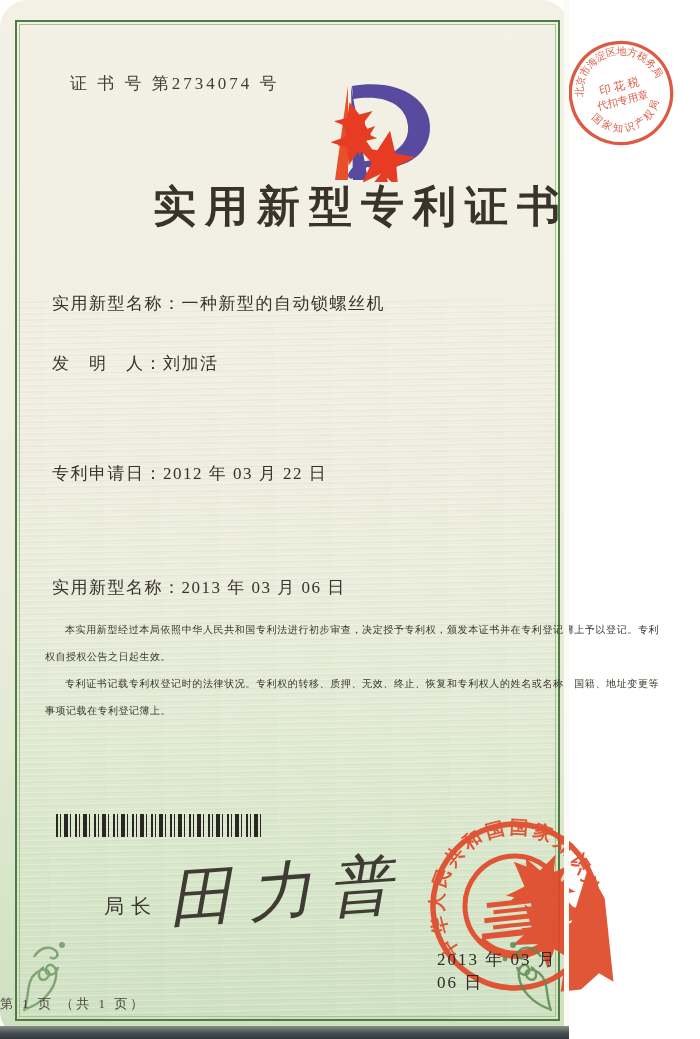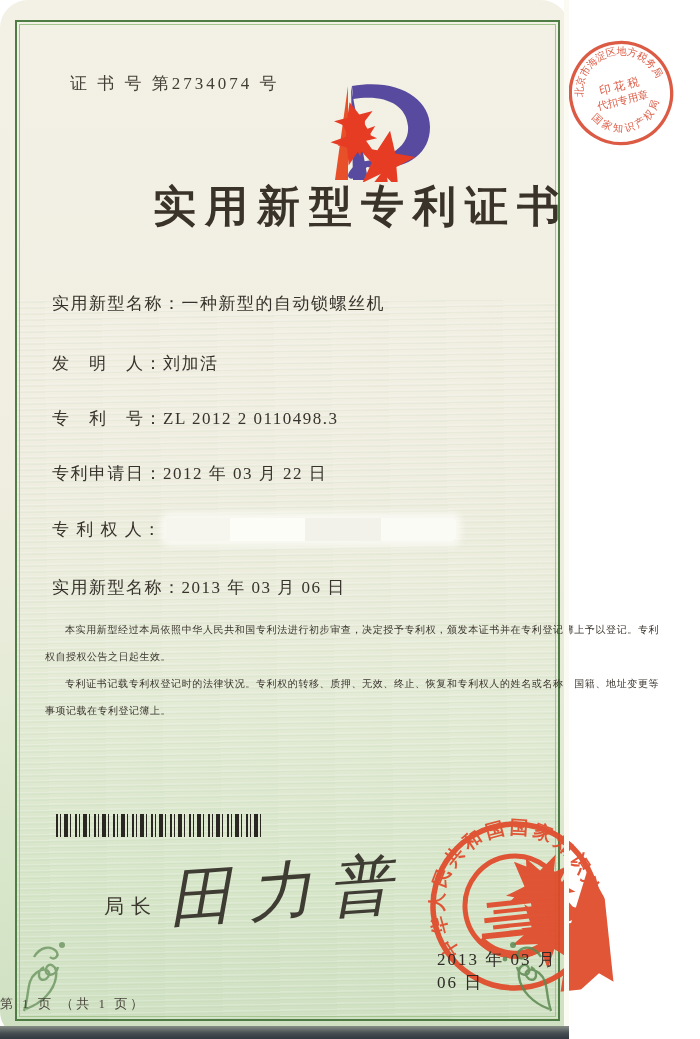--- a/index.html
+++ b/index.html
@@ -105,28 +105,22 @@
   </svg>
 
   <div class="title">实用新型专利证书</div>
 
   <div class="field f1">
     <span>发　明　人：</span><span>刘加活</span>
   </div>
   <div class="field f0">
     <span>实用新型名称：</span><span>一种新型的自动锁螺丝机</span>
   </div>
-  <div class="field f2">
-    <span>专　利　号：</span><span>ZL 2012 2 0110498.3</span>
-  </div>
   <div class="field f3">
     <span>专利申请日：</span><span>2012 年 03 月 22 日</span>
-  </div>
-  <div class="field f4">
-    <span>专 利 权 人：</span><span class="redaction"></span>
   </div>
   <div class="field f5">
     <span>实用新型名称：</span><span>2013 年 03 月 06 日</span>
   </div>
 
   <div class="paras">
     <p>本实用新型经过本局依照中华人民共和国专利法进行初步审查，决定授予专利权，颁发本证书并在专利登记簿上予以登记。专利权自授权公告之日起生效。</p>
     <p>专利证书记载专利权登记时的法律状况。专利权的转移、质押、无效、终止、恢复和专利权人的姓名或名称、国籍、地址变更等事项记载在专利登记簿上。</p>
   </div>
 

